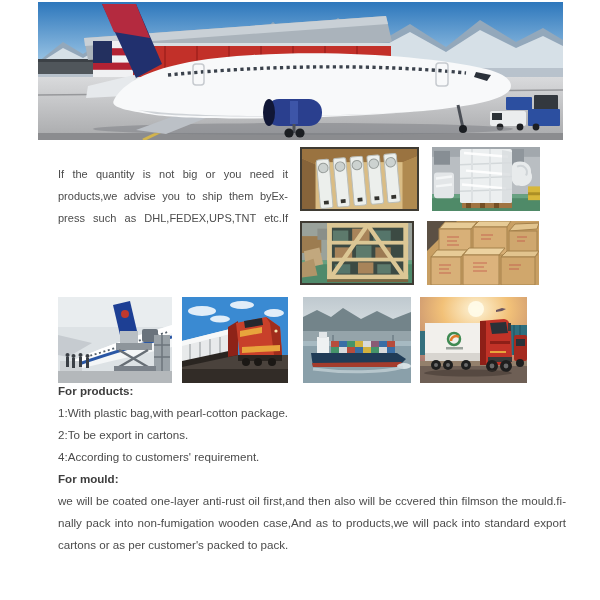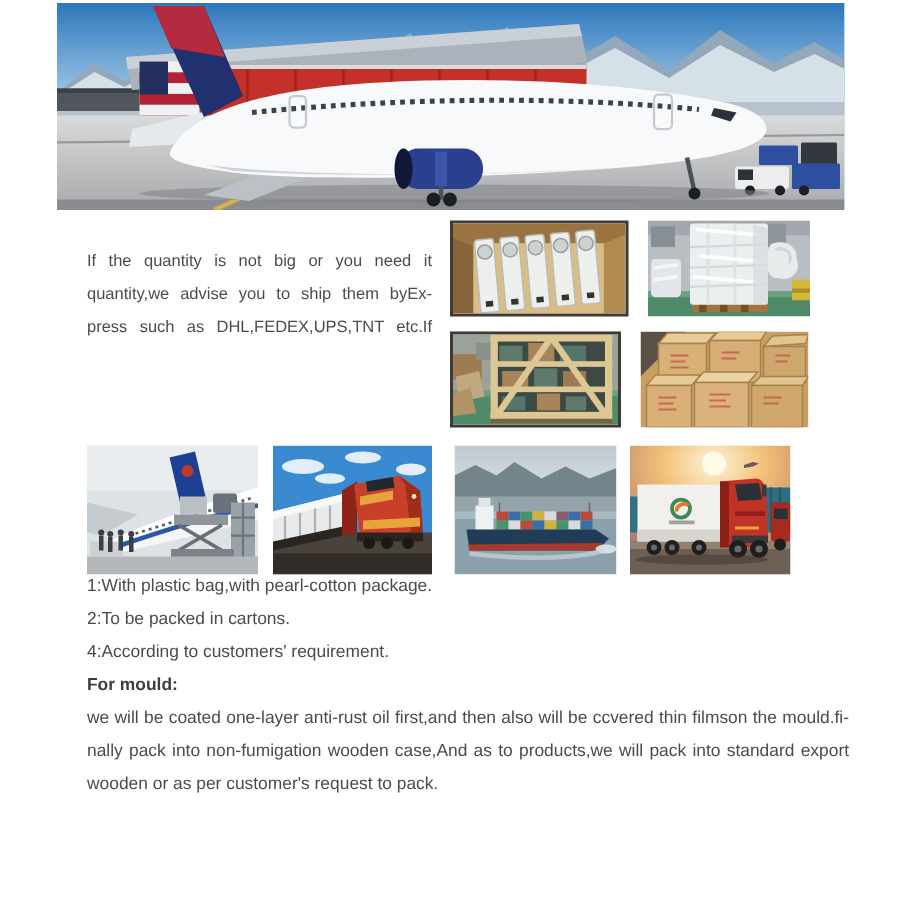--- a/index.html
+++ b/index.html
@@ -111,21 +111,21 @@
       <circle cx="251" cy="131" r="4.6" fill="#1b1e22"></circle>
         <circle cx="262" cy="131" r="4.6" fill="#1b1e22"></circle>
       <line x1="420" y1="103" x2="425" y2="126" stroke="#4c5057" stroke-width="3"></line>
       <circle cx="425" cy="127" r="4" fill="#1b1e22"></circle>
     </g>
   </svg>
 </figure>
 
 <div class="advice">
   <p class="fit">If the quantity is not big or you need it</p>
-  <p class="fit">quantity,we advise you to ship them byEx-</p>
+  <p class="fit">products,we advise you to ship them byEx-</p>
   <p class="fit">press such as DHL,FEDEX,UPS,TNT etc.If</p>
 </div>
 
 <figure class="photoA">
   <svg viewBox="0 0 119 64" preserveAspectRatio="none">
     <rect width="119" height="64" fill="#c49c60"></rect>
     <polygon points="0,0 119,0 119,8 100,16 18,18 0,10" fill="#9a7340"></polygon>
     <polygon points="0,10 18,18 16,64 0,64" fill="#87643a"></polygon>
     <polygon points="119,8 100,16 102,64 119,64" fill="#b08a50"></polygon>
     <rect x="14" y="14" width="90" height="50" fill="#dabd85"></rect>
@@ -433,20 +433,21 @@
         <circle cx="86" cy="69" r="6" fill="#1e1e1e"></circle>
       <circle cx="72" cy="69" r="2.4" fill="#6a6a6a"></circle>
         <circle cx="86" cy="69" r="2.4" fill="#6a6a6a"></circle>
       <rect x="70" y="54" width="16" height="2" fill="#e8a43c"></rect>
     </g>
     <ellipse cx="48" cy="76" rx="44" ry="3.5" fill="#3e342e" opacity="0.5"></ellipse>
   </svg>
 </figure>
 
 <div class="details">
+  <p class="h">For products:</p>
   <p>1:With plastic bag,with pearl-cotton package.</p>
-  <p>2:To be packed in cartons.</p>
+  <p>2:To be export in cartons.</p>
   <p>4:According to customers' requirement.</p>
   <p class="h">For mould:</p>
   <p class="fit">we will be coated one-layer anti-rust oil first,and then also will be ccvered thin filmson the mould.fi-</p>
   <p class="fit">nally pack into non-fumigation wooden case,And as to products,we will pack into standard export</p>
-  <p>wooden or as per customer's request to pack.</p>
+  <p>cartons or as per customer's packed to pack.</p>
 </div>
 
 </body></html>

